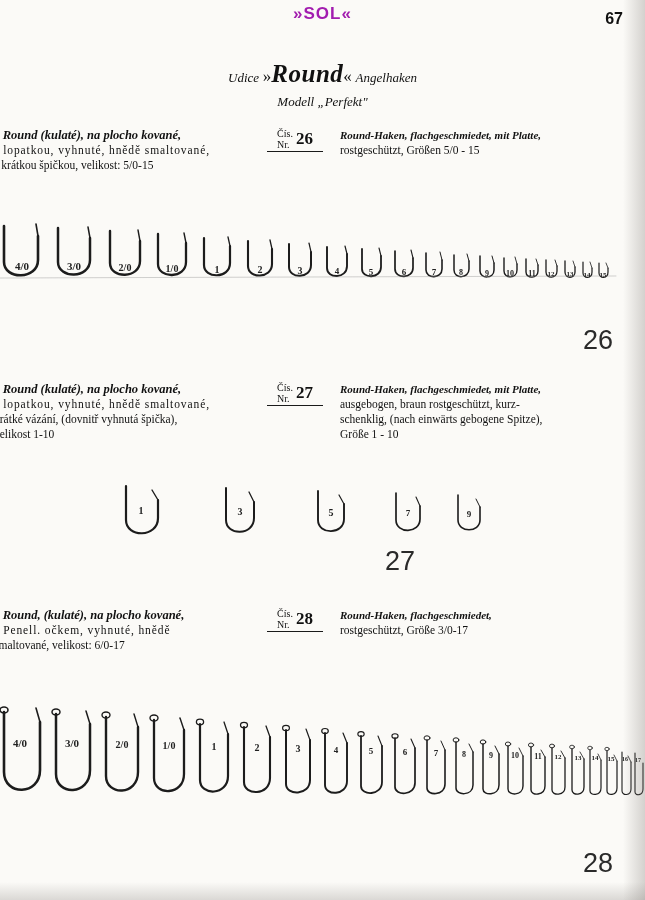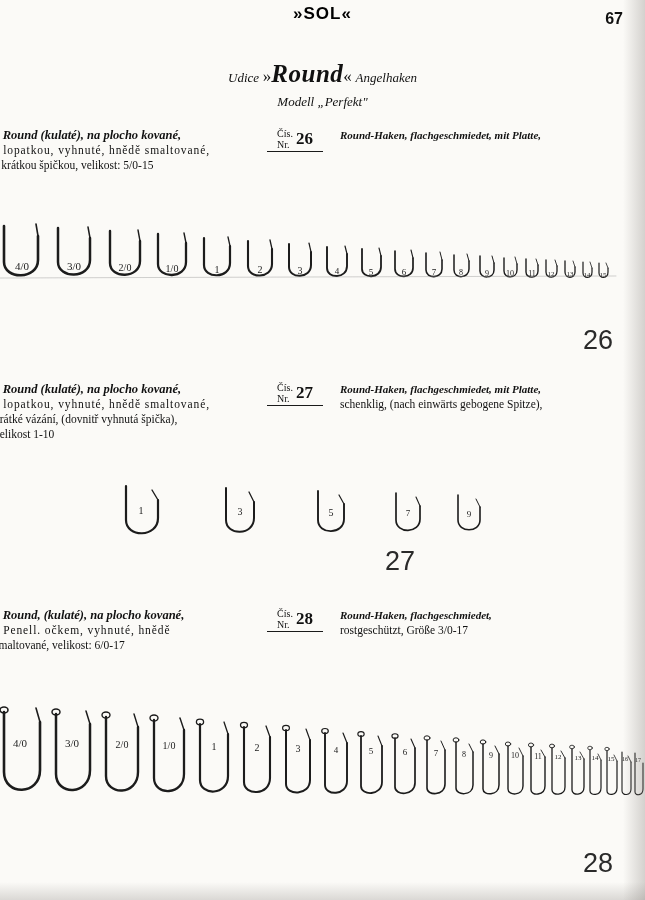--- a/index.html
+++ b/index.html
@@ -40,21 +40,21 @@
   .header-title {
     position: absolute;
     top: 4px;
     left: 0;
     width: 645px;
     text-align: center;
     font-family: "Liberation Sans", sans-serif;
     font-size: 17px;
     font-weight: bold;
     letter-spacing: 1px;
-    color: #000000;
+    color: #a21caf;
   }
   .page-number-top {
     position: absolute;
     top: 10px;
     right: 22px;
     font-family: "Liberation Sans", sans-serif;
     font-size: 16px;
     font-weight: bold;
   }
 
@@ -161,20 +161,21 @@
     right: 32px;
     font-family: "Liberation Sans", sans-serif;
     font-size: 27px;
     color: #2a2a2a;
   }
 
   .hooks {
     position: absolute;
     left: 0;
     width: 645px;
+    font-weight: bold;
   }
   .hooks svg {
     display: block;
   }
 </style>
 </head>
 <body>
 
 <div class="page">
 
@@ -199,20 +200,21 @@
       </div>
       <div class="num-box">
         <span class="cis">
           <span>Čís.</span><br>
           <span>Nr.</span>
         </span><span class="numv">26</span>
         <div class="num-rule"></div>
       </div>
       <div class="col-de">
         <div><span class="bi">Round-Haken, flachgeschmiedet, mit Platte,</span></div>
+        <div>rostgeschützt, Größen 5/0 - 15</div>
       </div>
     </div>
   </div>
 
   <div class="hooks" style="top:218px;">
     <svg width="645" height="110" viewBox="0 0 645 110">
       <g stroke="#1c1c1c" fill="none" stroke-linecap="round">
 
         <g id="h26">
 
@@ -312,21 +314,23 @@
       </div>
       <div class="num-box">
         <span class="cis">
           <span>Čís.</span><br>
           <span>Nr.</span>
         </span><span class="numv">27</span>
         <div class="num-rule"></div>
       </div>
       <div class="col-de">
         <div><span class="bi">Round-Haken, flachgeschmiedet, mit Platte,</span></div>
+        <div>ausgebogen, braun rostgeschützt, kurz-</div>
         <div>schenklig, (nach einwärts gebogene Spitze),</div>
+        <div>Größe 1 - 10</div>
       </div>
     </div>
   </div>
 
   <div class="hooks" style="top:478px;">
     <svg width="645" height="90" viewBox="0 0 645 90">
       <g stroke="#1c1c1c" fill="none" stroke-linecap="round">
 
         <path d="M126,8 L126,42 C126,60 158,60 158,40 L158,22" stroke-width="2.2"></path>
         <path d="M158,22 L152,12" stroke-width="1.4"></path>

